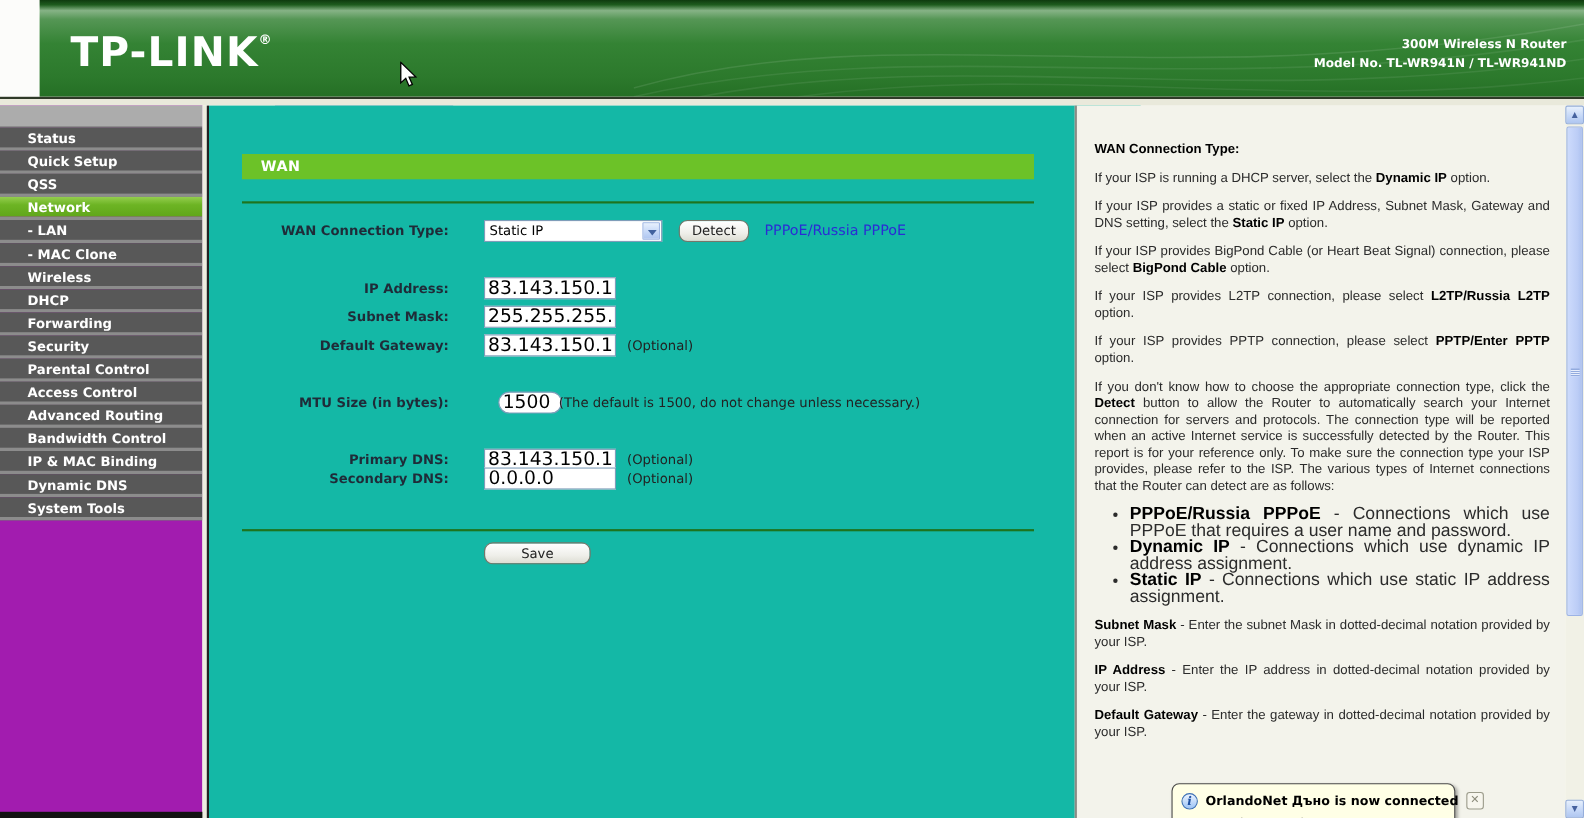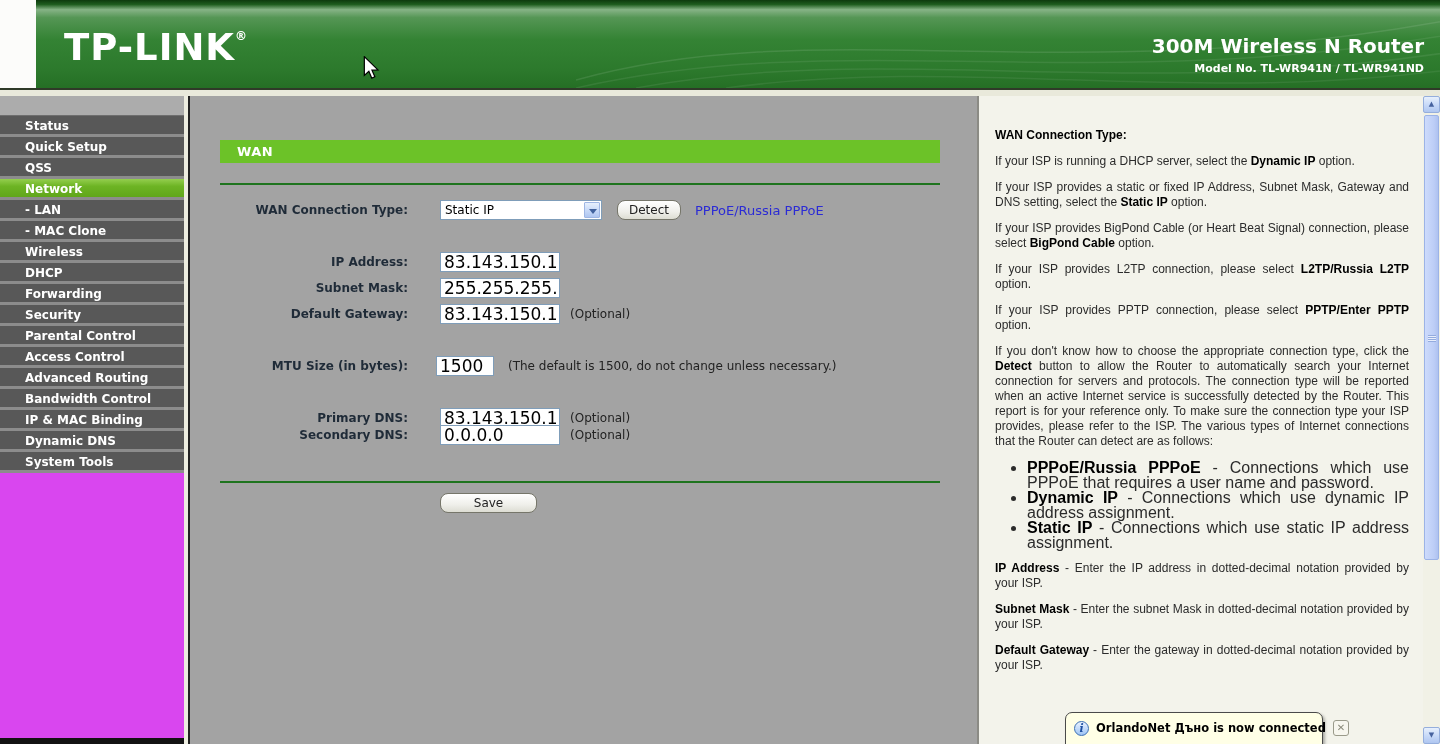--- a/index.html
+++ b/index.html
@@ -15,45 +15,45 @@
     background:linear-gradient(180deg,#0E3A0E 0%, #1E5C1E 5%, #86B386 11%, #559655 20%, #348334 45%, #2C792C 80%, #256F25 100%);
     margin-left:36px;
   }
   .header svg.waves { position:absolute; right:0; top:0; }
   .logo {
     position:absolute; left:28px; top:26px; color:#fff;
     font-size:37px; font-weight:800; letter-spacing:1px;
   }
   .logo sup { font-size:12px; font-weight:700; vertical-align:20px; }
   .hdr-right { position:absolute; right:52px; top:34px; text-align:right; color:#fff; }
-  .hdr-product { font-size:20px; font-weight:bold; }
+  .hdr-product { font-size:11px; font-weight:bold; }
   .hdr-model { font-size:11px; font-weight:bold; margin-top:4px; }
   .topstrip {
     position:absolute; left:0; top:88px; width:1440px; height:8px;
     background:#E9E9DB; border-top:2px solid #2F3A28;
   }
 
   
-  .sidebar { position:absolute; left:0; top:96px; width:184px; height:648px; background:#d946ef; }
+  .sidebar { position:absolute; left:0; top:96px; width:184px; height:648px; background:#a21caf; }
   .menu-spacer { height:20px; background:#ACACAC; border-bottom:1px solid #6E6E6E; }
   .mi {
     height:21px; line-height:21px; background:#585858; border-bottom:3px solid #8C8C8C;
     color:#fff; font-size:12px; font-weight:bold; padding-left:25px; cursor:pointer;
   }
   .mi.active { background:linear-gradient(180deg,#94CE4E 0%, #6DB424 40%, #60A61A 100%); }
   .mi.sel { color:#9BDB1F; }
   .side-bottom-black { position:absolute; left:0; bottom:0; width:190px; height:6px; background:#121212; }
 
   .divider {
     position:absolute; left:184px; top:96px; width:6px; height:648px;
     background:#EDEDE0; border-right:2px solid #222;
   }
 
   
-  .main { position:absolute; left:190px; top:96px; width:847px; height:648px; background:#a3a3a3; }
+  .main { position:absolute; left:190px; top:96px; width:847px; height:648px; background:#14b8a6; }
   .wan-bar {
     position:absolute; left:30px; top:44px; width:720px; height:23px;
     background:#6CC228; color:#fff; font-size:13px; font-weight:bold;
     line-height:23px; padding-left:17px; letter-spacing:.5px;
   }
   .grule { position:absolute; left:30px; width:720px; height:2px; background:#1E741E; }
   .row { position:absolute; left:0; width:787px; height:20px; font-size:12px; }
   .flabel {
     position:absolute; left:0; top:3px; width:218px; text-align:right;
     font-weight:bold; color:#1F2B38;
@@ -218,21 +218,21 @@
     </div>
 
     <div class="row" style="top:208px;">
       <span class="flabel">Default Gateway:</span>
       <input class="finput" style="left: 250px; width: 120px;" value="83.143.150.1">
       <span class="fnote" style="left:380px;">(Optional)</span>
     </div>
 
     <div class="row" style="top:260px;">
       <span class="flabel">MTU Size (in bytes):</span>
-      <input class="finput" style="left: 246px; width: 58px;" value="1500">
+      <input class="finput" style="left: 263px; width: 58px; border-radius: 10px;" value="1500">
       <span class="fnote" style="left:318px;">(The default is 1500, do not change unless necessary.)</span>
     </div>
 
     <div class="row" style="top:312px;">
       <span class="flabel">Primary DNS:</span>
       <input class="finput" style="left: 250px; width: 120px;" value="83.143.150.1">
       <span class="fnote" style="left:380px;">(Optional)</span>
     </div>
 
     <div class="row" style="top:329px;">
@@ -255,22 +255,22 @@
           <p><span>If your ISP provides L2TP connection, please select </span><b>L2TP/Russia L2TP</b><span> option.</span></p>
           <p><span>If your ISP provides PPTP connection, please select </span><b>PPTP/Enter PPTP</b><span> option.</span></p>
           <p><span>If you don't know how to choose the appropriate connection type, click the </span><b>Detect</b><span> button to allow the Router to automatically search your Internet connection for servers and protocols. The connection type will be reported when an active Internet service is successfully detected by the Router. This report is for your reference only. To make sure the connection type your ISP provides, please refer to the ISP. The various types of Internet connections that the Router can detect are as follows:</span></p>
         </div>
       <ul>
           <li><b>PPPoE/Russia PPPoE</b><span> - Connections which use PPPoE that requires a user name and password.</span></li>
           <li><b>Dynamic IP</b><span> - Connections which use dynamic IP address assignment.</span></li>
           <li><b>Static IP</b><span> - Connections which use static IP address assignment.</span></li>
         </ul>
       <div>
+          <p><b>Subnet Mask</b><span> - Enter the subnet Mask in dotted-decimal notation provided by your ISP.</span></p>
           <p><b>IP Address</b><span> - Enter the IP address in dotted-decimal notation provided by your ISP.</span></p>
-          <p><b>Subnet Mask</b><span> - Enter the subnet Mask in dotted-decimal notation provided by your ISP.</span></p>
           <p><b>Default Gateway</b><span> - Enter the gateway in dotted-decimal notation provided by your ISP.</span></p>
         </div>
     </div>
   </div>
 
   <div class="scroll">
     <div class="sb-btn sb-up">▲</div>
     <div class="sb-thumb">
         <div class="sb-grip"></div>
       </div>

